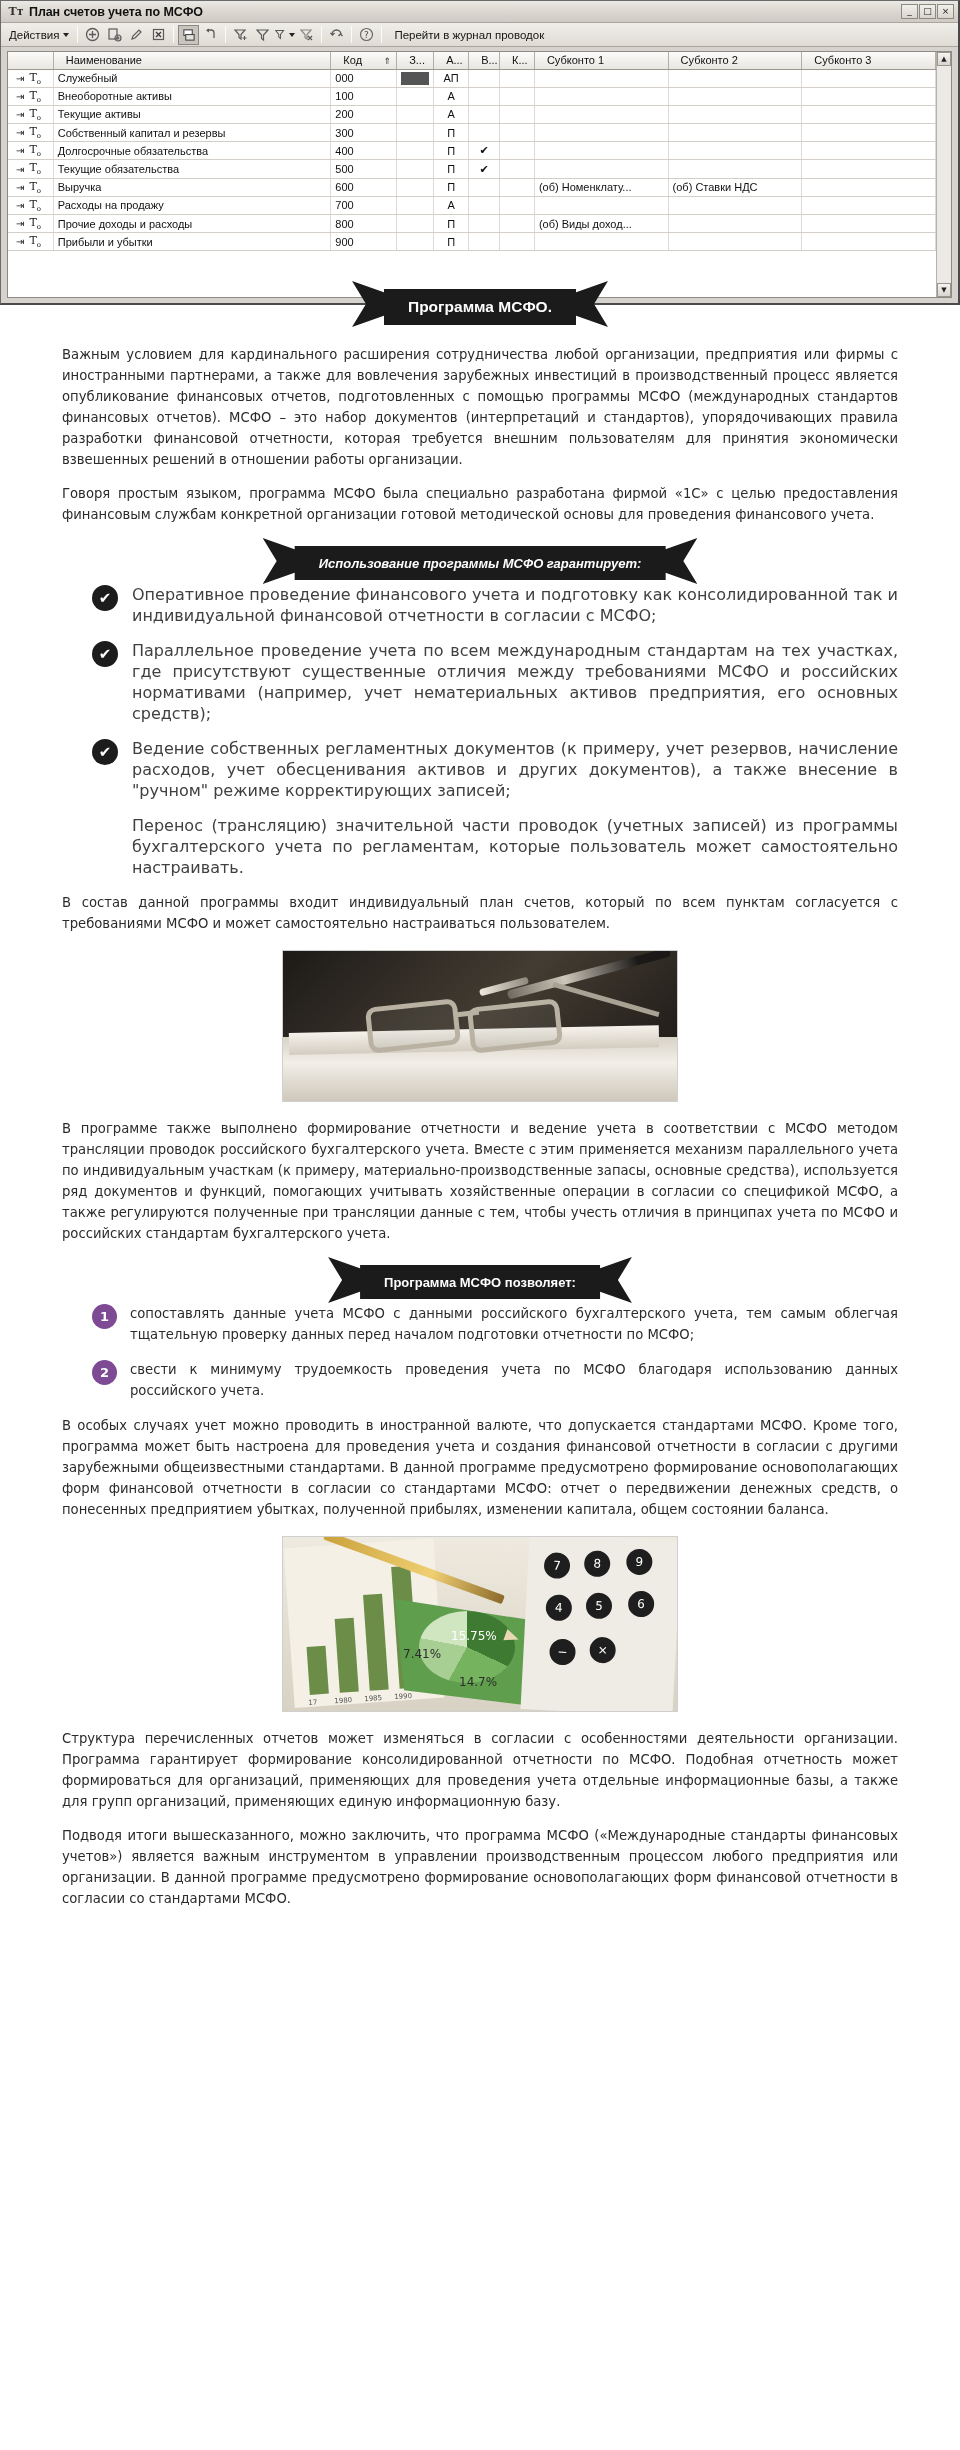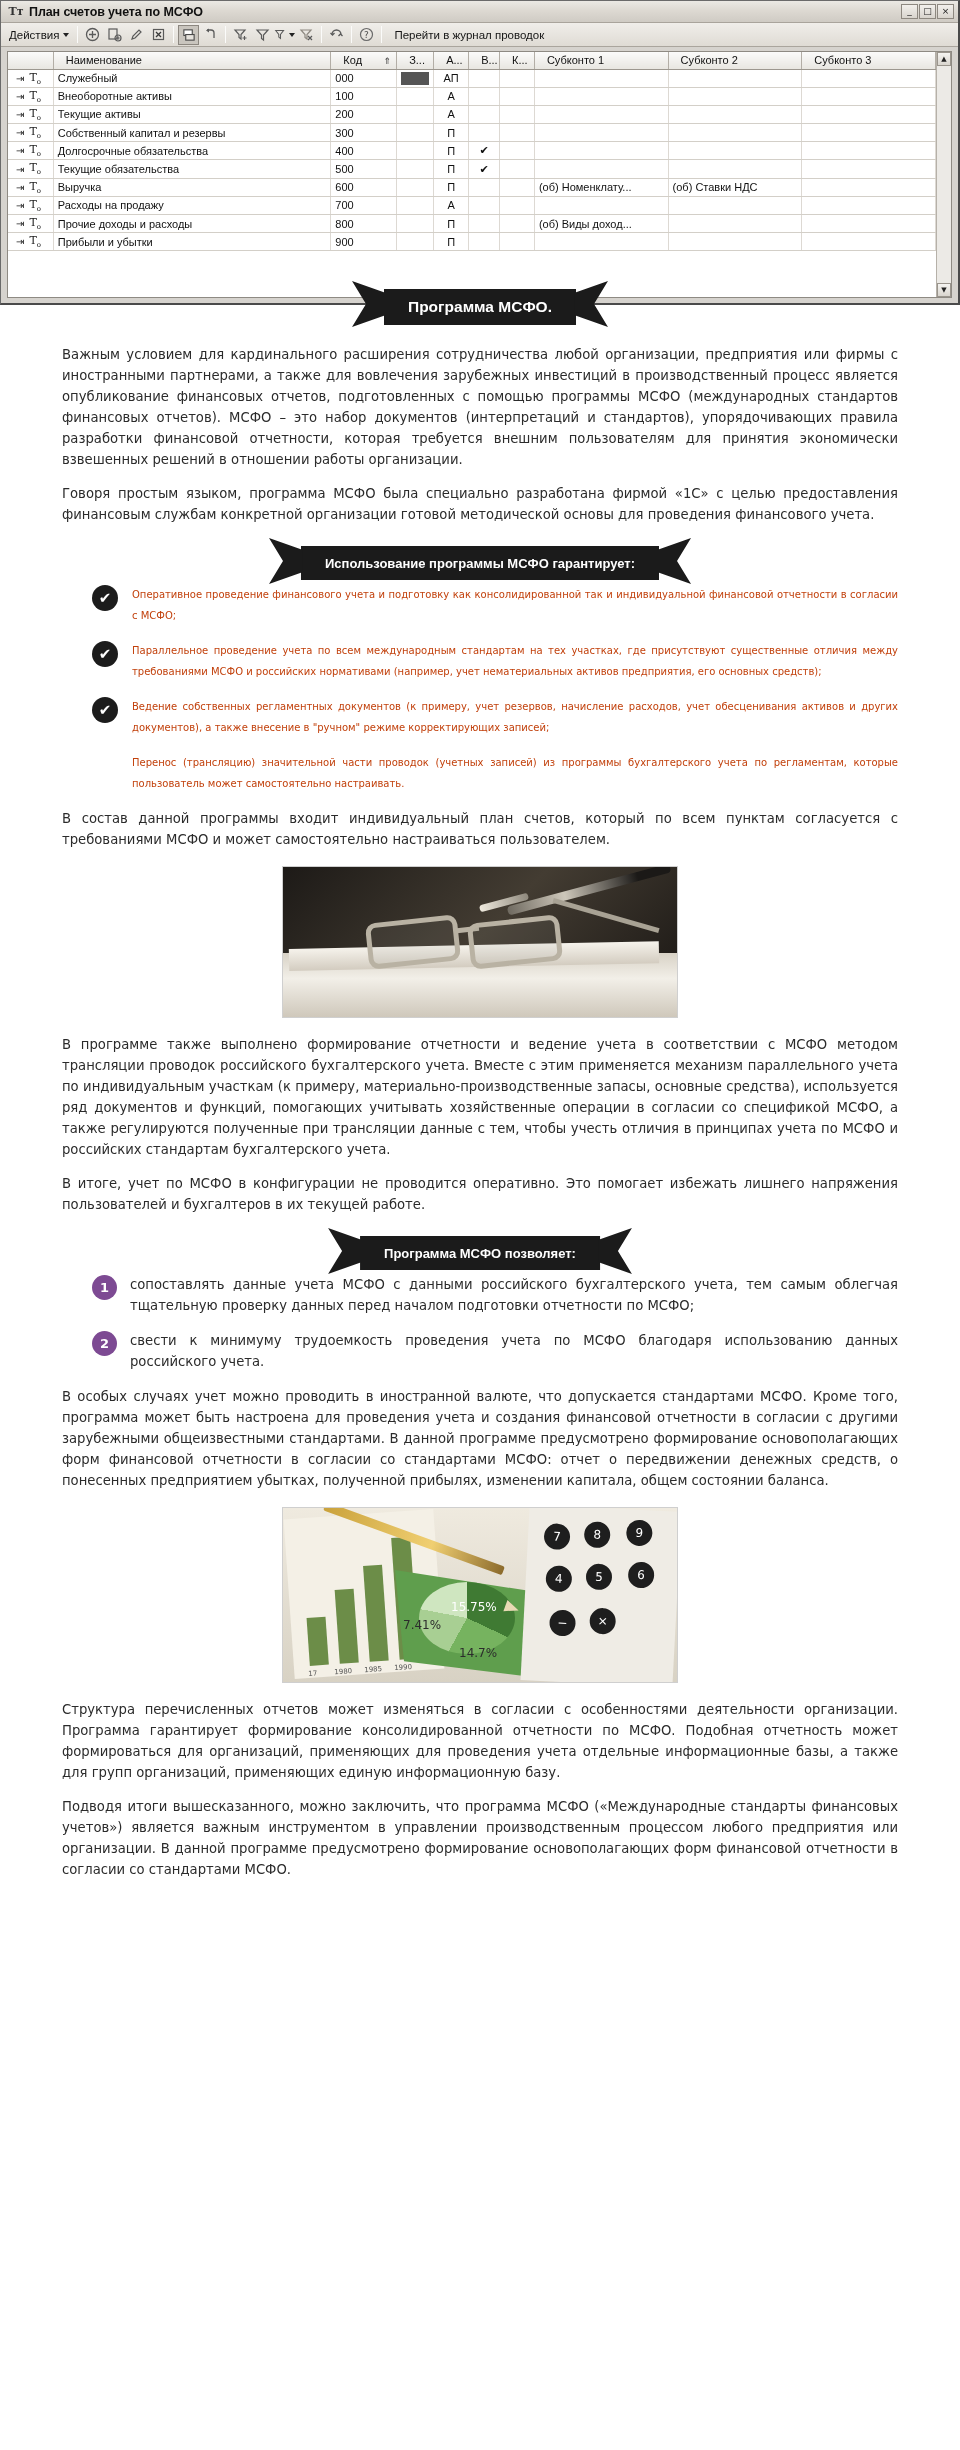--- a/index.html
+++ b/index.html
@@ -141,21 +141,21 @@
   .pad { padding:0 62px; }
 
   ul.checks { list-style:none; margin:0; padding:0 62px 0 92px; }
   ul.checks li { display:flex; gap:14px; margin-bottom:14px; align-items:flex-start; }
   .ckdot {
     flex:0 0 auto; width:26px; height:26px; border-radius:50%;
     background:#1c1c1c; color:#fff; display:flex; align-items:center; justify-content:center;
     font-size:15px; margin-top:1px;
   }
   .ckdot.blank { background:transparent; }
-  ul.checks li p { margin:0; font-size:10px; line-height:21px; text-align:justify; color:#c2410c; }
+  ul.checks li p { margin:0; font-size:16px; line-height:21px; text-align:justify; color:#404040; }
 
   ol.nums { list-style:none; margin:0; padding:0 62px 0 92px; }
   ol.nums li { display:flex; gap:13px; margin-bottom:14px; align-items:flex-start; }
   .numdot {
     flex:0 0 auto; width:25px; height:25px; border-radius:50%;
     background:#7d4a93; color:#fff; display:flex; align-items:center; justify-content:center;
     font-size:13px; font-weight:bold; margin-top:1px;
   }
   ol.nums li p { margin:0; font-size:13.2px; line-height:21px; text-align:justify; color:#2b2b2b; }
 
@@ -526,21 +526,21 @@
 
   <div class="ribbon-wrap">
     <div class="ribbon ribbon-main">Программа МСФО.</div>
   </div>
 
   <div class="pad" style="margin-top:14px;">
     <p class="body">Важным условием для кардинального расширения сотрудничества любой организации, предприятия или фирмы с иностранными партнерами, а также для вовлечения зарубежных инвестиций в производственный процесс является опубликование финансовых отчетов, подготовленных с помощью программы МСФО (международных стандартов финансовых отчетов). МСФО – это набор документов (интерпретаций и стандартов), упорядочивающих правила разработки финансовой отчетности, которая требуется внешним пользователям для принятия экономически взвешенных решений в отношении работы организации.</p>
     <p class="body">Говоря простым языком, программа МСФО была специально разработана фирмой «1С» с целью предоставления финансовым службам конкретной организации готовой методической основы для проведения финансового учета.</p>
   </div>
 
-  <div class="ribbon-wrap" style="margin-top:6px;">
+  <div class="ribbon-wrap" style="margin-top:6px;font-style:italic;">
     <div class="ribbon ribbon-sub">Использование программы МСФО гарантирует:</div>
   </div>
 
   <ul class="checks">
       <li>
         <span class="ckdot">✔</span>
         <p>Оперативное проведение финансового учета и подготовку как консолидированной так и индивидуальной финансовой отчетности в согласии с МСФО;</p>
       </li>
       <li>
         <span class="ckdot">✔</span>
@@ -567,21 +567,20 @@
     <div class="p1-pen"></div>
     <div class="p1-pen2"></div>
     <div class="p1-temple"></div>
     <div class="p1-glass-l"></div>
     <div class="p1-bridge"></div>
     <div class="p1-glass-r"></div>
   </div>
 
   <div class="pad" style="margin-top:14px;">
     <p class="body">В программе также выполнено формирование отчетности и ведение учета в соответствии с МСФО методом трансляции проводок российского бухгалтерского учета. Вместе с этим применяется механизм параллельного учета по индивидуальным участкам (к примеру, материально-производственные запасы, основные средства), используется ряд документов и функций, помогающих учитывать хозяйственные операции в согласии со спецификой МСФО, а также регулируются полученные при трансляции данные с тем, чтобы учесть отличия в принципах учета по МСФО и российских стандартам бухгалтерского учета.</p>
-    <p class="body">В итоге, учет по МСФО в конфигурации не проводится оперативно. Это помогает избежать лишнего напряжения пользователей и бухгалтеров в их текущей работе.</p>
   </div>
 
   <div class="ribbon-wrap" style="margin-top:4px;">
     <div class="ribbon ribbon-sub">Программа МСФО позволяет:</div>
   </div>
 
   <ol class="nums">
       <li>
         <span class="numdot">1</span>
         <p>сопоставлять данные учета МСФО с данными российского бухгалтерского учета, тем самым облегчая тщательную проверку данных перед началом подготовки отчетности по МСФО;</p>

